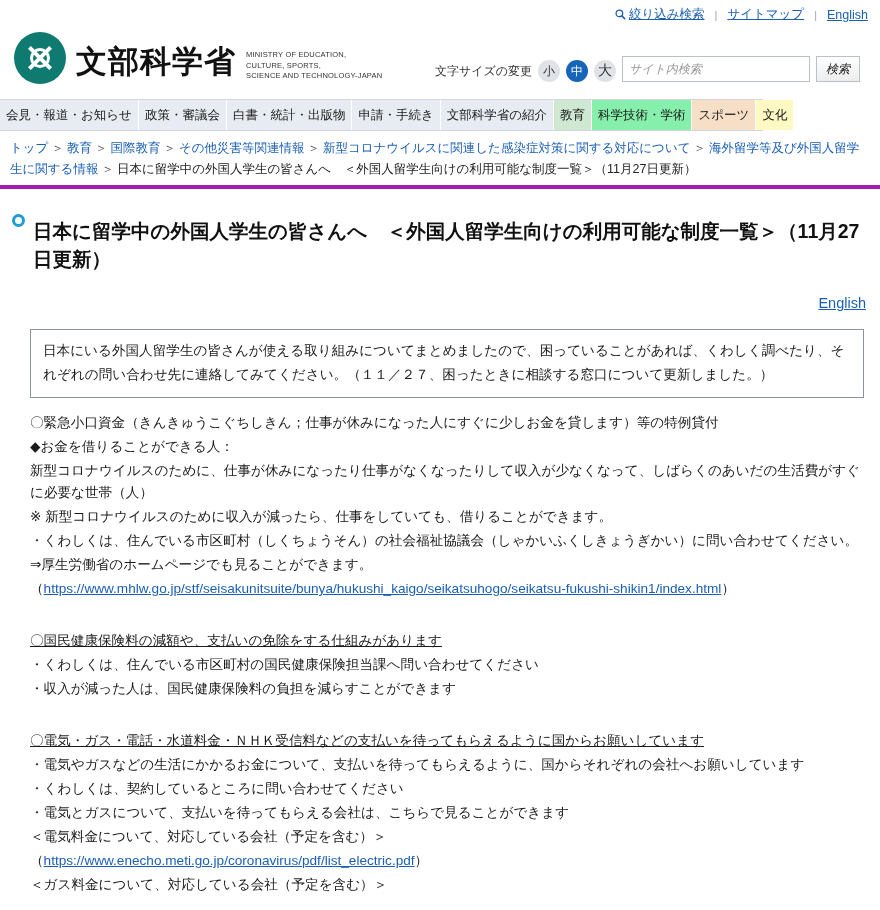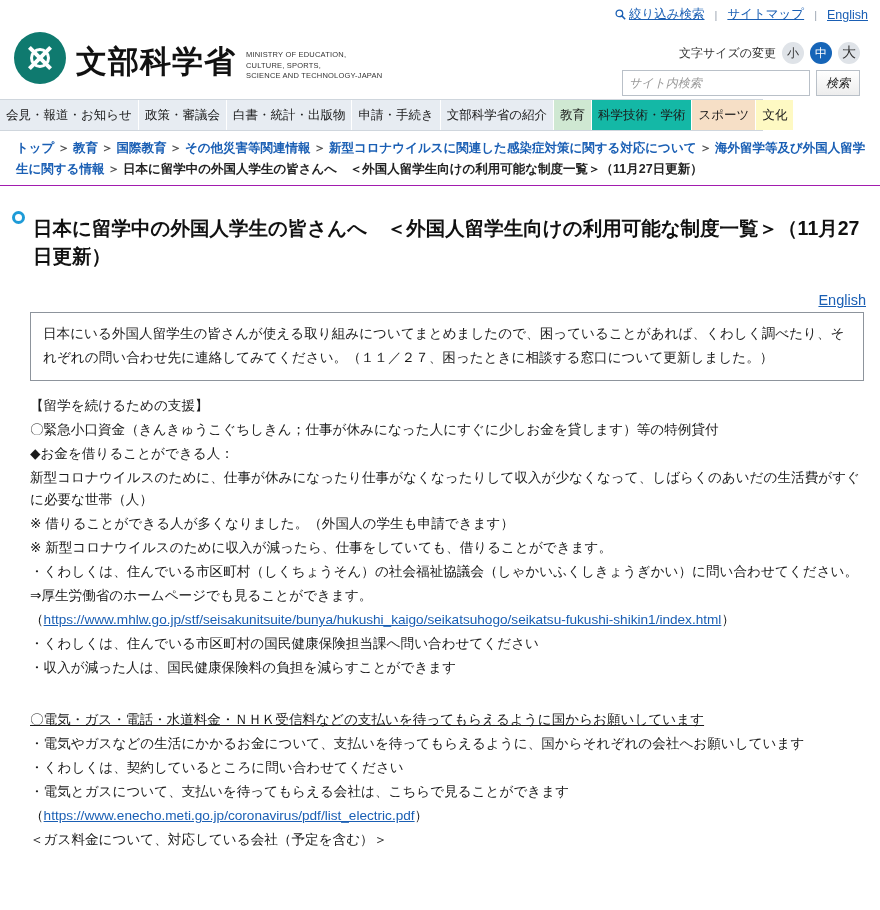--- a/index.html
+++ b/index.html
@@ -77,21 +77,21 @@
     font-size: 7.5px;
     color: #333;
     line-height: 1.45;
     padding-top: 16px;
     letter-spacing: .2px;
   }
 
   .header-right {
     margin-left: auto;
     display: flex;
-    flex-direction: column;
+    flex-direction: row;
     align-items: flex-end;
     gap: 6px;
     padding-top: 22px;
   }
   .fontsize-row {
     display: flex;
     align-items: center;
     gap: 6px;
     font-size: 12px;
     color: #333;
@@ -143,32 +143,31 @@
     font-size: 12.5px;
     color: #1a1a1a;
     border-right: 1px solid #ffffff;
     cursor: pointer;
     white-space: nowrap;
     padding: 0 6px;
   }
   .gnav-item.w-auto { flex: 1 1 auto; }
   .gnav-item.c0 { background: #e7ecf2; }
   .gnav-item.c-edu { background: #cfe8d2; }
-  .gnav-item.c-sci { background: #14b8a6; }
+  .gnav-item.c-sci { background: #86efac; }
   .gnav-item.c-spo { background: #f6dfc6; }
   .gnav-item.c-cul { background: #fef9c3; }
 
   
   .breadcrumb {
     font-size: 12.5px;
     line-height: 1.65;
-    padding: 7px 10px 6px 16px;
-    border-bottom: 1px solid #a21caf;
+    padding: 7px 10px 6px 10px;
+    border-bottom: 4px solid #a21caf;
     color: #333;
-    font-weight: bold;
   }
   .breadcrumb a { color: #1a5fb4; text-decoration: none; }
   .breadcrumb .bcsep { color: #555; margin: 0 3px; }
   .breadcrumb .cur { color: #222; }
 
   
   .title-wrap {
     display: flex;
     align-items: flex-start;
     gap: 8px;
@@ -201,20 +200,21 @@
     padding: 2px 16px 10px 30px;
     font-size: 13.6px;
     line-height: 1.62;
   }
   .notice-box {
     border: 1px solid #8d949c;
     padding: 9px 12px 10px 12px;
     font-size: 13.6px;
     line-height: 1.78;
     margin-bottom: 14px;
+    margin-top: 14px;
   }
   .para { margin: 0 0 2px 0; }
   .para.gap-big { margin-top: 30px; }
   .u { text-decoration: underline; }
   .link { color: #1a5fb4; text-decoration: underline; word-break: break-all; text-align: center; }
 </style>
 </head>
 <body>
 
 <div class="topbar">
@@ -279,33 +279,33 @@
 </div>
 
 <div class="english-link-row">
   <a href="#">English</a>
 </div>
 
 <div class="content">
 
   <div class="notice-box">日本にいる外国人留学生の皆さんが使える取り組みについてまとめましたので、困っていることがあれば、くわしく調べたり、それぞれの問い合わせ先に連絡してみてください。（１１／２７、困ったときに相談する窓口について更新しました。）</div>
 
-  <p class="para">【留学を続けるための支援】</p>
   <p class="para">〇緊急小口資金（きんきゅうこぐちしきん；仕事が休みになった人にすぐに少しお金を貸します）等の特例貸付</p>
   <p class="para">◆お金を借りることができる人：</p>
   <p class="para">新型コロナウイルスのために、仕事が休みになったり仕事がなくなったりして収入が少なくなって、しばらくのあいだの生活費がすぐに必要な世帯（人）</p>
-  <p class="para">※ 借りることができる人が多くなりました。（外国人の学生も申請できます）</p>
   <p class="para">※ 新型コロナウイルスのために収入が減ったら、仕事をしていても、借りることができます。</p>
   <p class="para">・くわしくは、住んでいる市区町村（しくちょうそん）の社会福祉協議会（しゃかいふくしきょうぎかい）に問い合わせてください。</p>
   <p class="para">⇒厚生労働省のホームページでも見ることができます。</p>
   <p class="para"><span>（</span><a class="link" href="#">https://www.mhlw.go.jp/stf/seisakunitsuite/bunya/hukushi_kaigo/seikatsuhogo/seikatsu-fukushi-shikin1/index.html</a><span>）</span></p>
 
+  <p class="para gap-big u">〇国民健康保険料の減額や、支払いの免除をする仕組みがあります</p>
   <p class="para">・くわしくは、住んでいる市区町村の国民健康保険担当課へ問い合わせてください</p>
   <p class="para">・収入が減った人は、国民健康保険料の負担を減らすことができます</p>
 
   <p class="para gap-big u">〇電気・ガス・電話・水道料金・ＮＨＫ受信料などの支払いを待ってもらえるように国からお願いしています</p>
   <p class="para">・電気やガスなどの生活にかかるお金について、支払いを待ってもらえるように、国からそれぞれの会社へお願いしています</p>
   <p class="para">・くわしくは、契約しているところに問い合わせてください</p>
   <p class="para">・電気とガスについて、支払いを待ってもらえる会社は、こちらで見ることができます</p>
+  <p class="para">＜電気料金について、対応している会社（予定を含む）＞</p>
   <p class="para"><span>（</span><a class="link" href="#">https://www.enecho.meti.go.jp/coronavirus/pdf/list_electric.pdf</a><span>）</span></p>
   <p class="para">＜ガス料金について、対応している会社（予定を含む）＞</p>
 
 </div>
 
 </body></html>

